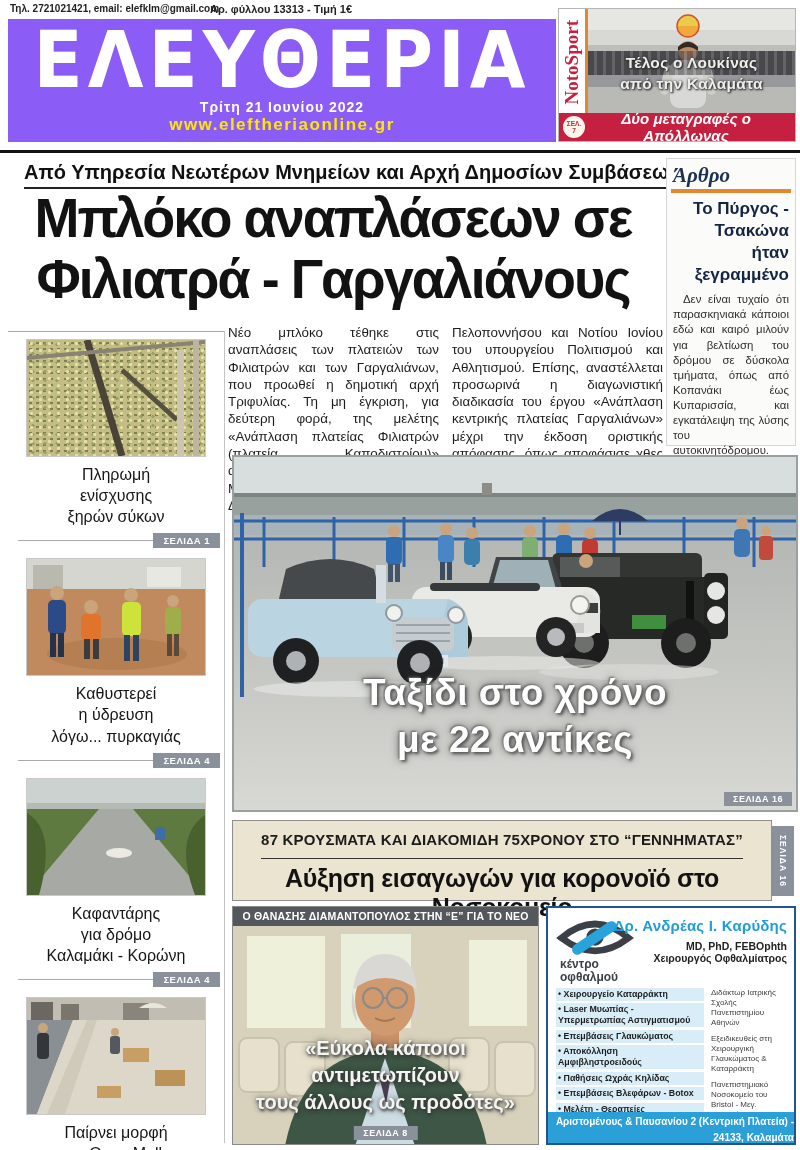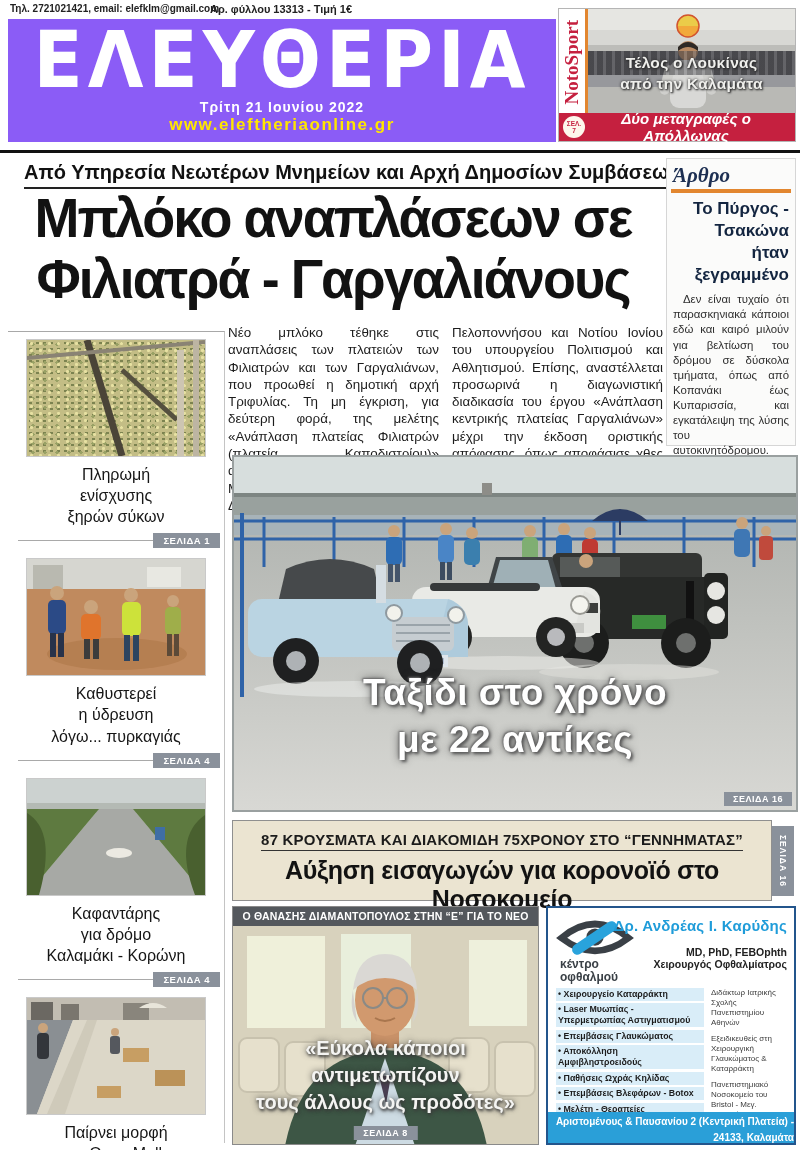--- a/index.html
+++ b/index.html
@@ -76,42 +76,42 @@
   .feature-overlay{position:absolute;left:0;right:0;top:212px;text-align:center;font-weight:bold;font-size:37px;
      line-height:1.28;color:#fff;letter-spacing:.5px;
      text-shadow:2px 2px 3px #5a5a5a,-1px -1px 2px #6a6a6a,0 0 8px rgba(70,70,70,.9)}
   .feature-badge{position:absolute;right:4px;bottom:4px;background:#8a919b;color:#fff;
      font-size:9px;font-weight:bold;padding:2px 9px;letter-spacing:.5px}
 
   
   #corona{left:232px;top:820px;width:540px;height:81px;background:#ebe4d1;border:1px solid #8f8f8f;
           box-sizing:border-box;text-align:center}
   .corona-kicker{display:inline-block;margin-top:10px;font-size:15px;font-weight:bold;color:#1b1b1b;
-          border-bottom:1.5px solid #333;padding-bottom:2px;letter-spacing:.2px}
+          border-bottom:1.5px solid #333;padding-bottom:10px;letter-spacing:.2px}
   .corona-head{font-size:25px;font-weight:bold;margin-top:5px;letter-spacing:-.3px;color:#121212}
   #corona-tab{left:772px;top:826px;width:22px;height:70px;background:#8a919b;display:flex;align-items:center;justify-content:center}
   #corona-tab span{writing-mode:vertical-rl;font-size:8.5px;font-weight:bold;color:#fff;letter-spacing:1px}
 
   
   #interview{left:232px;top:906px;width:307px;height:239px;border:1px solid #8a8a8a;box-sizing:border-box;overflow:hidden}
   .int-bar{height:19px;background:#54585d;color:#fff;font-size:10.5px;font-weight:bold;
            text-align:center;line-height:19px;letter-spacing:.2px}
   .int-photo{position:absolute;left:0;top:19px;right:0;bottom:0;background:#d8d2bd}
   .int-quote{position:absolute;left:0;right:0;bottom:28px;text-align:center;font-weight:bold;font-size:20px;
            line-height:1.35;color:#f4f4f2;text-shadow:1px 2px 3px #3c3c3c,0 0 6px rgba(40,40,40,.8)}
   .int-badge{position:absolute;bottom:4px;left:50%;transform:translateX(-50%);background:#8a919b;color:#fff;
            font-size:9px;font-weight:bold;padding:2px 10px;letter-spacing:.5px}
 
   
   #eyead{left:546px;top:906px;width:250px;height:239px;border:2px solid #23558c;background:#fff;box-sizing:border-box;overflow:hidden}
   .ea-top{position:relative;height:76px}
   .ea-logotext{position:absolute;left:12px;top:50px;font-size:12px;font-weight:bold;color:#3a4046;line-height:1.1}
   .ea-name{position:absolute;right:7px;top:9px;text-align:right}
   .ea-doctor{color:#1f9cd9;font-size:15px;font-weight:bold;letter-spacing:.2px}
-  .ea-degrees{font-size:10.5px;font-weight:bold;color:#222;margin-top:12px}
+  .ea-degrees{font-size:10.5px;font-weight:bold;color:#222;margin-top:6px}
   .ea-role{font-size:10.5px;font-weight:bold;color:#222}
   .ea-cols{display:flex;padding:4px 6px 0 8px}
   .ea-services{width:148px;margin:0;padding:0}
   .ea-services li{list-style:none;font-size:8.8px;font-weight:bold;color:#1c1c1c;background:#d9edf8;
                   margin-bottom:2.5px;padding:1px 2px;line-height:1.25}
   .ea-services li::before{content:'• '}
   .ea-creds{flex:1;padding-left:7px}
   .ea-creds div{font-size:8px;color:#3c3c3c;line-height:1.25;margin-bottom:6px}
   .ea-footer{position:absolute;left:0;right:0;bottom:0;height:31px;background:#2a9fd8;color:#fff;
              text-align:right;font-size:10px;font-weight:bold;line-height:1.55;padding-top:2px;box-sizing:border-box}

